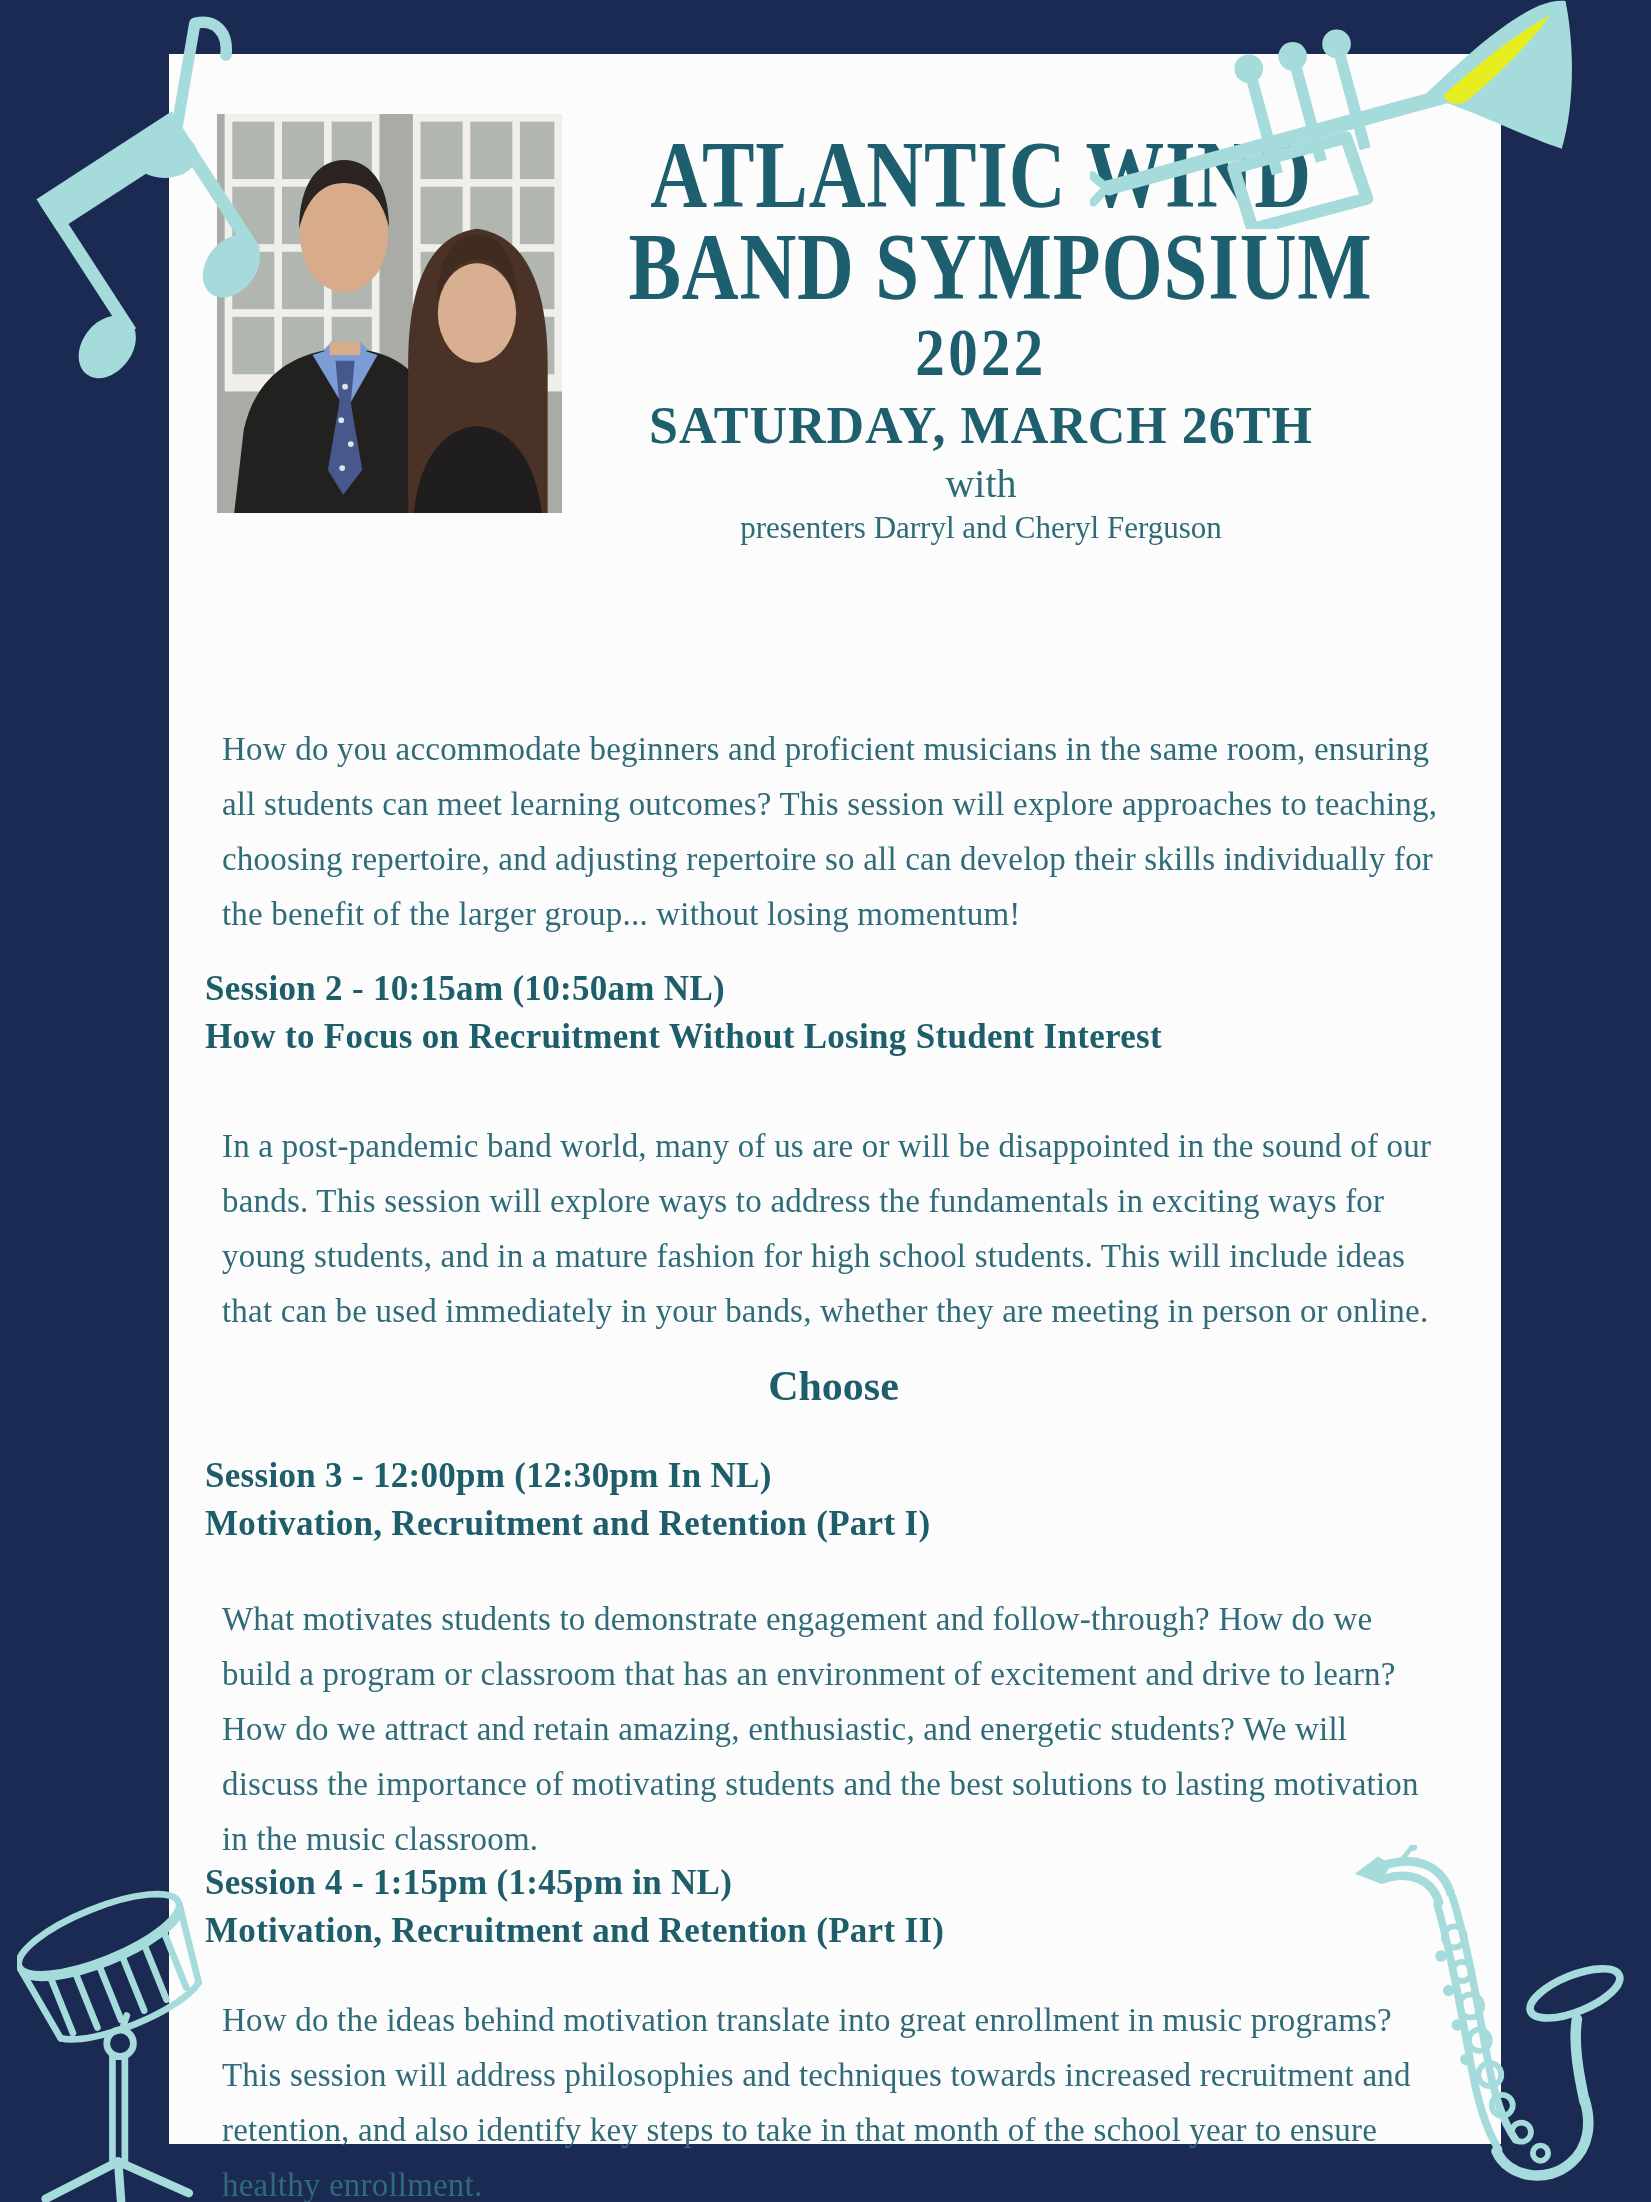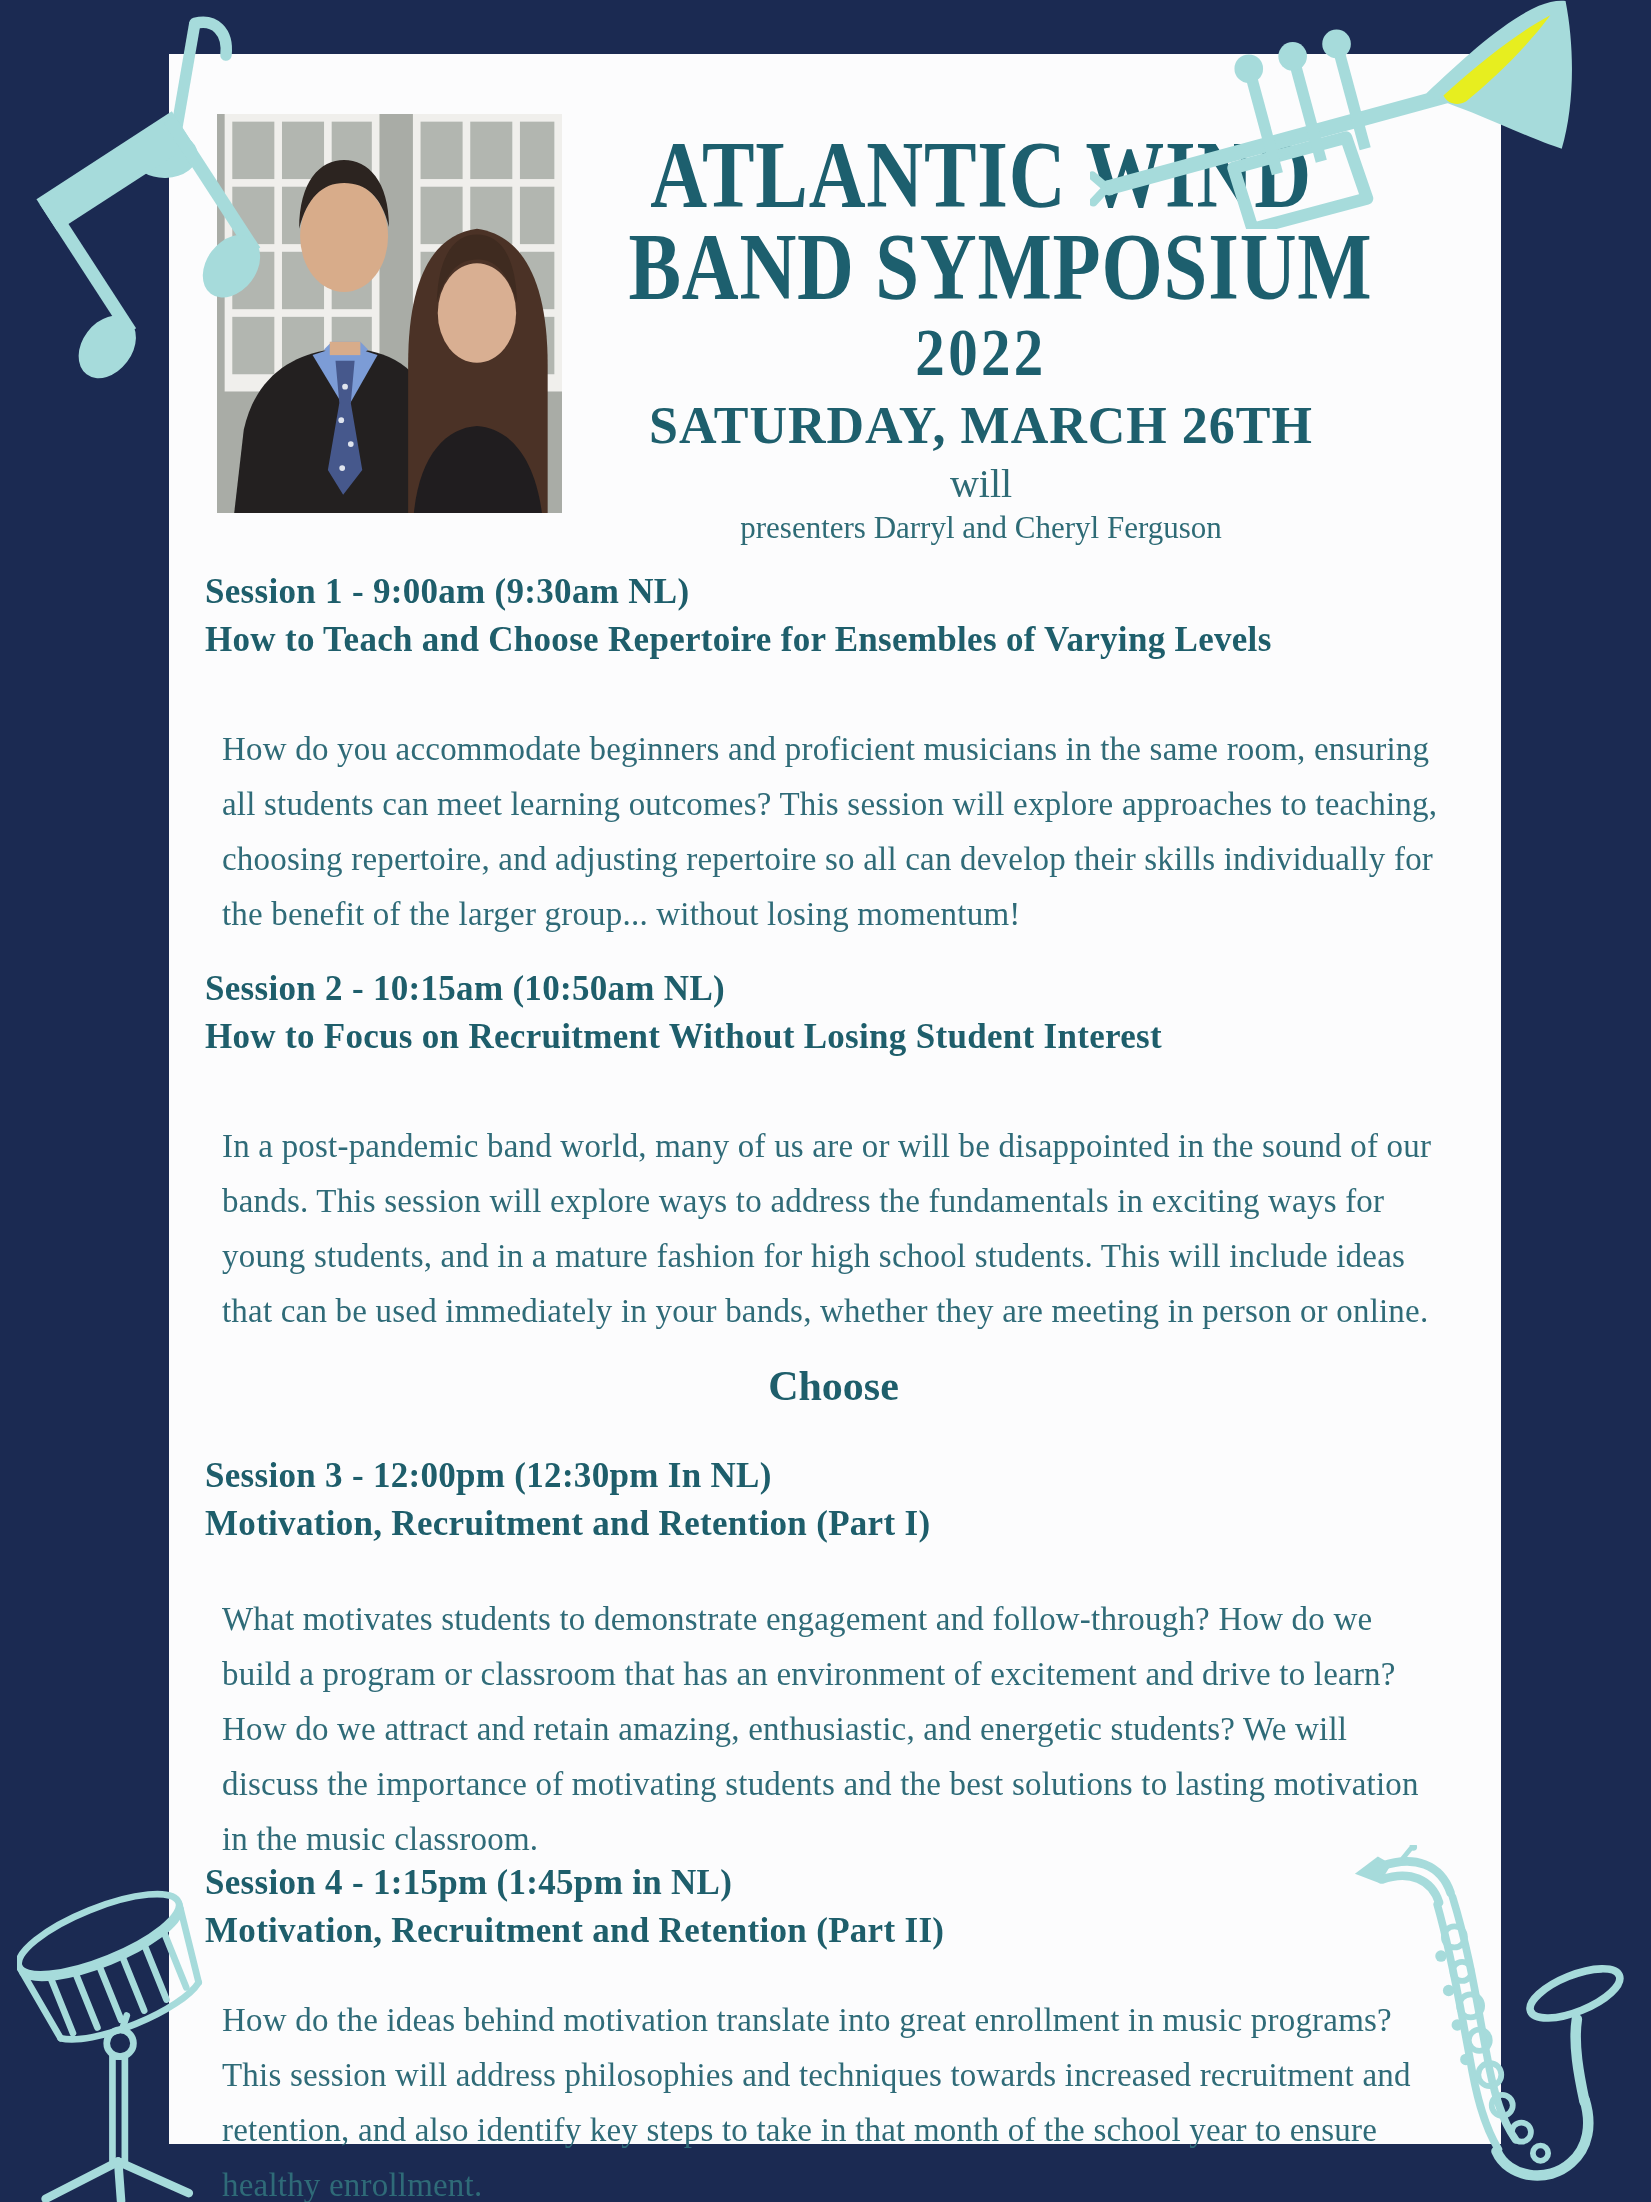--- a/index.html
+++ b/index.html
@@ -225,30 +225,24 @@
         <ellipse cx="272" cy="208" rx="41" ry="52" fill="#d9af92"></ellipse>
         <path d="M230,196 C232,142 252,126 272,126 C294,126 312,144 314,196 C302,162 290,152 272,152 C252,152 240,166 230,196 Z" fill="#3f2b20"></path>
       </g>
     </svg>
 
     <div class="title-block">
       <div class="title-line">ATLANTIC WIND</div>
       <div class="title-line">BAND SYMPOSIUM</div>
       <div class="title-year">2022</div>
       <div class="date-line">SATURDAY, MARCH 26TH</div>
-      <div class="with-line">will</div>
+      <div class="with-line">with</div>
       <div class="presenters-line">presenters Darryl and Cheryl Ferguson</div>
     </div>
 
-    <section class="session s1h">
-      <h2>
-        <span class="h-line">Session 1 - 9:00am (9:30am NL)</span>
-        <span class="h-line">How to Teach and Choose Repertoire for Ensembles of Varying Levels</span>
-      </h2>
-    </section>
     <section class="session p1">
       <p>How do you accommodate beginners and proficient musicians in the same room, ensuring all students can meet learning outcomes? This session will explore approaches to teaching, choosing repertoire, and adjusting repertoire so all can develop their skills individually for the benefit of the larger group... without losing momentum!</p>
     </section>
 
     <section class="session s2h">
       <h2>
         <span class="h-line">Session 2 - 10:15am (10:50am NL)</span>
         <span class="h-line">How to Focus on Recruitment Without Losing Student Interest</span>
       </h2>
     </section>

